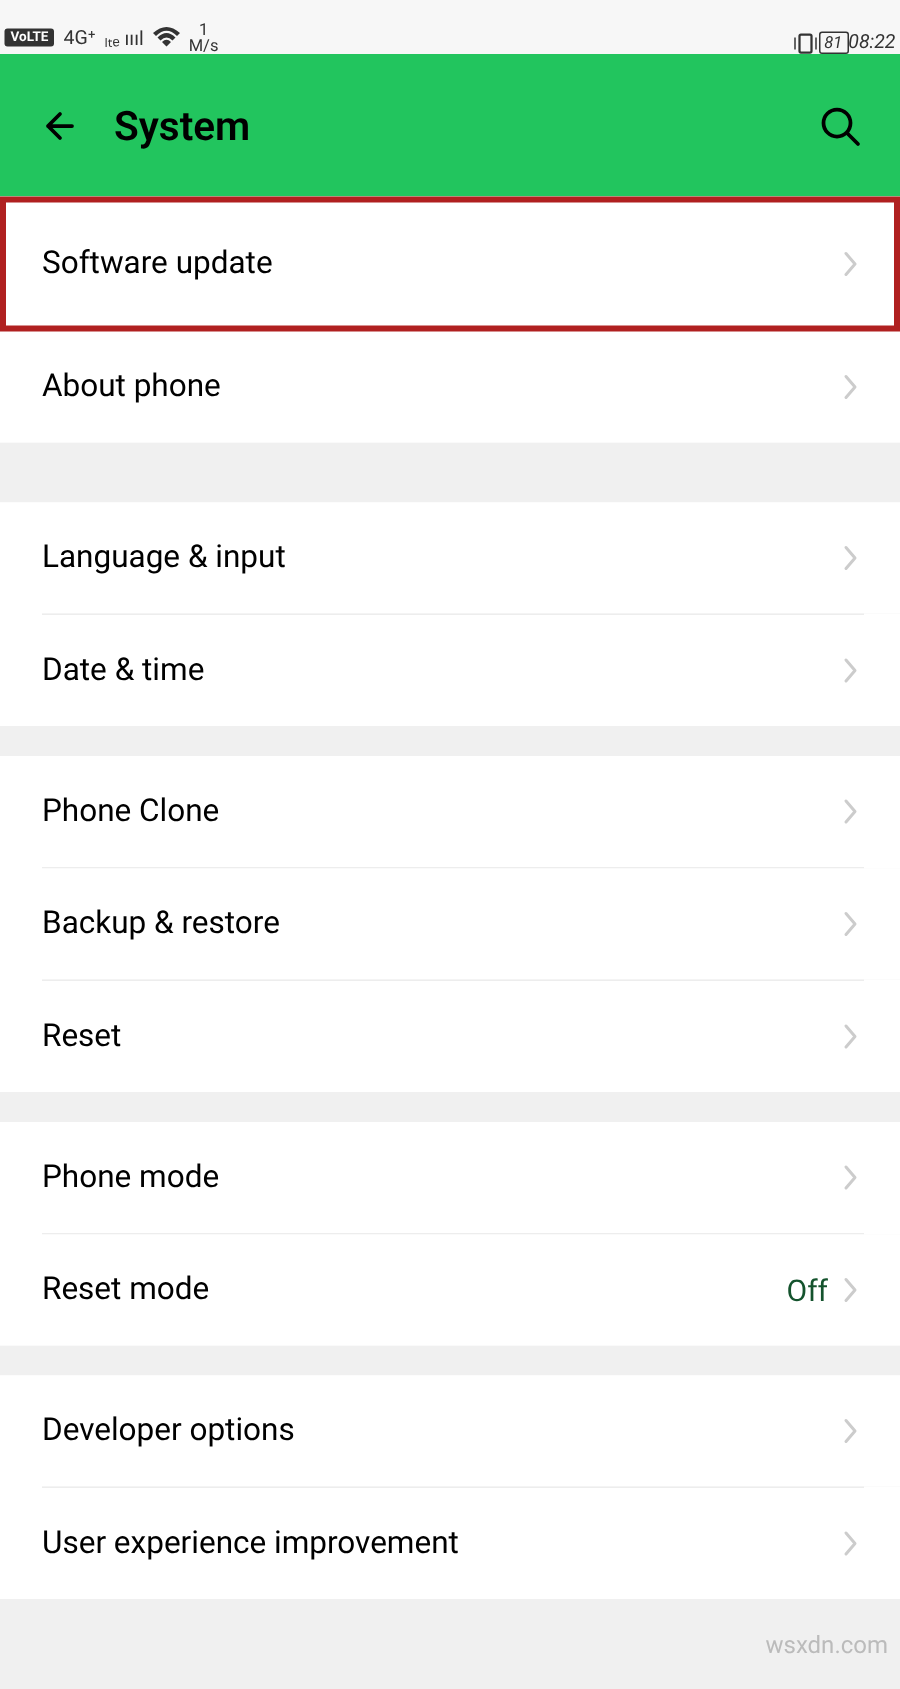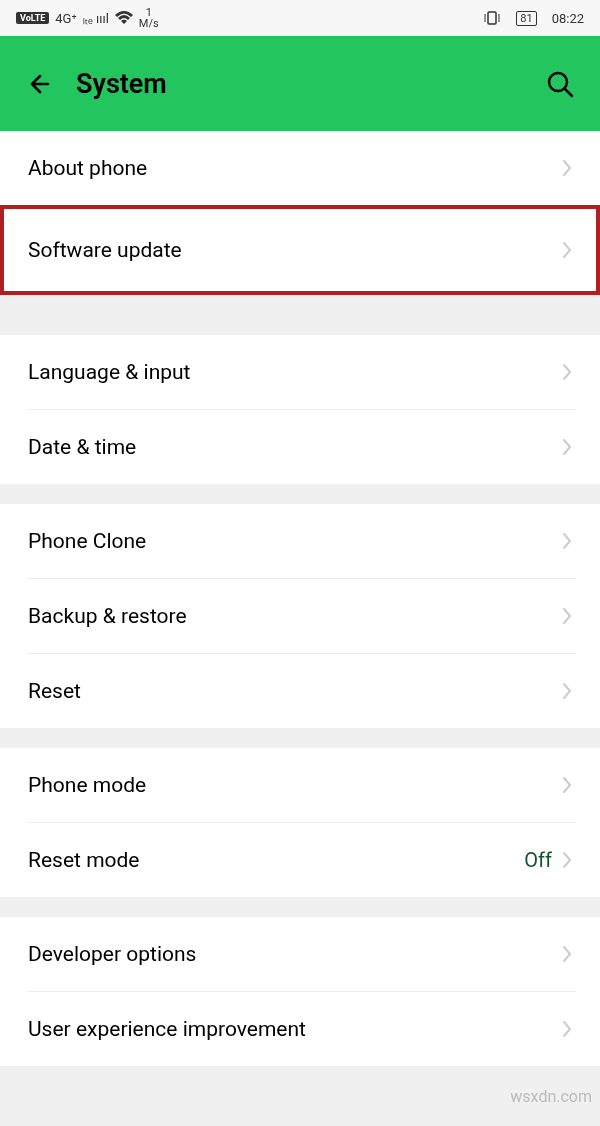--- a/index.html
+++ b/index.html
@@ -12,42 +12,43 @@
       width: 600px;
       height: 1126px;
       background: #f0f0f0;
       position: relative;
     }
     .status-bar {
       height: 36px;
       background: #f7f7f7;
       display: flex;
       justify-content: space-between;
-      align-items: center;
-      padding: 0 16px;
+      align-items: flex-end;
+      padding: 0 3px;
       font-size: 13px;
       color: #333;
     }
     .status-left {
       display: flex;
       align-items: center;
       gap: 6px;
     }
     .volte-badge {
       background: #333;
       color: #fff;
       font-size: 9px;
       font-weight: bold;
       padding: 1px 4px;
       border-radius: 2px;
     }
     .status-right {
       display: flex;
       align-items: center;
-      gap: 15px;
+      gap: 0;
+      font-style: italic;
     }
     .battery-badge {
       border: 1px solid #333;
       padding: 0 3px;
       font-size: 11px;
       border-radius: 2px;
     }
     .speed-text {
       font-size: 11px;
       line-height: 1;
@@ -185,32 +186,32 @@
   <div class="search-btn">
     <svg width="28" height="28" viewBox="0 0 28 28">
         <circle cx="12" cy="12" r="9" stroke="#000" stroke-width="2.5" fill="none"></circle>
         <line x1="19" y1="19" x2="26" y2="26" stroke="#000" stroke-width="2.5" stroke-linecap="round"></line>
       </svg>
   </div>
 </div>
 
 <div id="content">
     <div class="item-group">
-      <div class="list-item">
-        <span class="item-label">About phone</span>
-        <svg class="chevron" viewBox="0 0 10 18">
-          <path d="M2 2 L8 9 L2 16" stroke="#ccc" stroke-width="2" fill="none" stroke-linecap="round" stroke-linejoin="round"></path>
-        </svg>
-      </div>
       <div class="list-item highlighted">
         <span class="item-label">Software update</span>
         <svg class="chevron" viewBox="0 0 10 18">
           <path d="M2 2 L8 9 L2 16" stroke="#ccc" stroke-width="2" fill="none" stroke-linecap="round" stroke-linejoin="round"></path>
         </svg>
       </div>
+      <div class="list-item">
+        <span class="item-label">About phone</span>
+        <svg class="chevron" viewBox="0 0 10 18">
+          <path d="M2 2 L8 9 L2 16" stroke="#ccc" stroke-width="2" fill="none" stroke-linecap="round" stroke-linejoin="round"></path>
+        </svg>
+      </div>
     </div>
     <div class="group-gap"></div>
     <div class="group-gap"></div>
     <div class="item-group">
       <div class="list-item">
         <span class="item-label">Language &amp; input</span>
         <svg class="chevron" viewBox="0 0 10 18">
           <path d="M2 2 L8 9 L2 16" stroke="#ccc" stroke-width="2" fill="none" stroke-linecap="round" stroke-linejoin="round"></path>
         </svg>
       </div>

